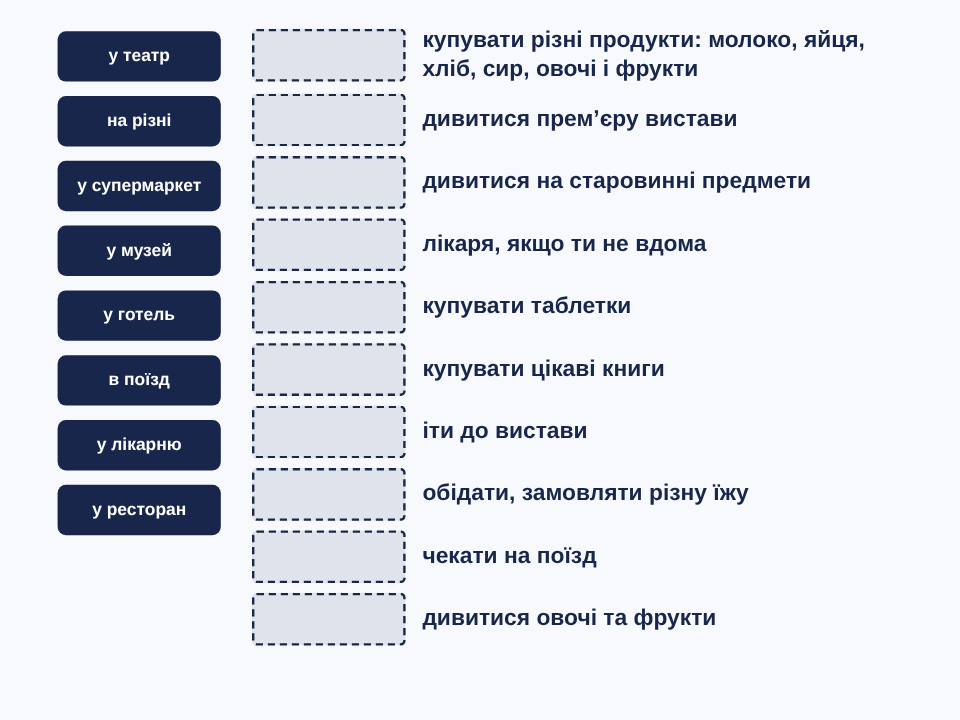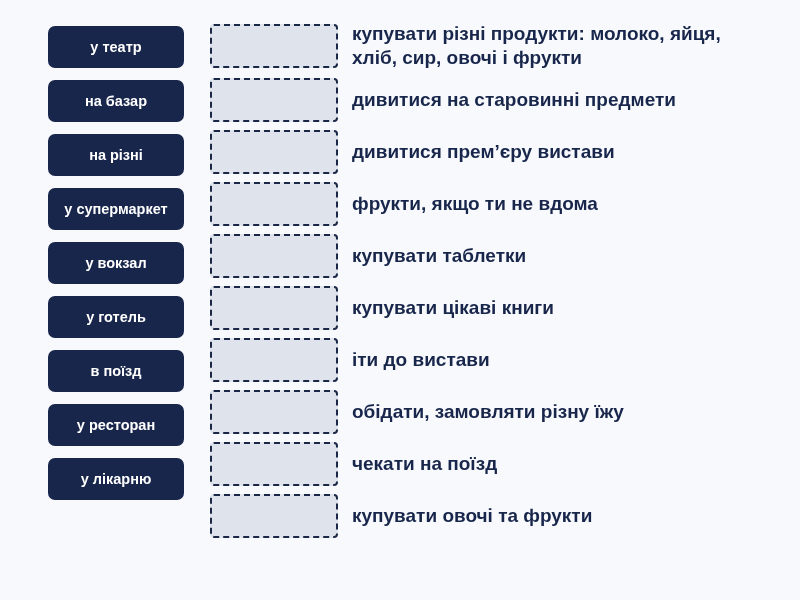--- a/index.html
+++ b/index.html
@@ -79,50 +79,49 @@
     line-height: 1.25;
   }
 </style>
 </head>
 <body>
 
 <div id="board">
 
   <div class="draggables">
     <div class="chip">у театр</div>
-    <div class="chip">на базар</div>
     <div class="chip">на різні</div>
     <div class="chip">у супермаркет</div>
-    <div class="chip">у вокзал</div>
+    <div class="chip">у музей</div>
     <div class="chip">у готель</div>
     <div class="chip">в поїзд</div>
+    <div class="chip">у лікарню</div>
     <div class="chip">у ресторан</div>
-    <div class="chip">у лікарню</div>
   </div>
 
   <div class="rows">
 
     <div class="row">
       <div class="dropzone"></div>
       <div class="answer two-line">купувати різні продукти: молоко, яйця, хліб, сир, овочі і фрукти</div>
     </div>
 
     <div class="row">
       <div class="dropzone"></div>
+      <div class="answer">дивитися прем’єру вистави</div>
+    </div>
+
+    <div class="row">
+      <div class="dropzone"></div>
       <div class="answer two-line">дивитися на старовинні предмети</div>
     </div>
 
     <div class="row">
       <div class="dropzone"></div>
-      <div class="answer">дивитися прем’єру вистави</div>
-    </div>
-
-    <div class="row">
-      <div class="dropzone"></div>
-      <div class="answer">фрукти, якщо ти не вдома</div>
+      <div class="answer">лікаря, якщо ти не вдома</div>
     </div>
 
     <div class="row">
       <div class="dropzone"></div>
       <div class="answer">купувати таблетки</div>
     </div>
 
     <div class="row">
       <div class="dropzone"></div>
       <div class="answer">купувати цікаві книги</div>
@@ -138,17 +137,17 @@
       <div class="answer">обідати, замовляти різну їжу</div>
     </div>
 
     <div class="row">
       <div class="dropzone"></div>
       <div class="answer">чекати на поїзд</div>
     </div>
 
     <div class="row">
       <div class="dropzone"></div>
-      <div class="answer">купувати овочі та фрукти</div>
+      <div class="answer">дивитися овочі та фрукти</div>
     </div>
 
   </div>
 </div>
 
 </body></html>

